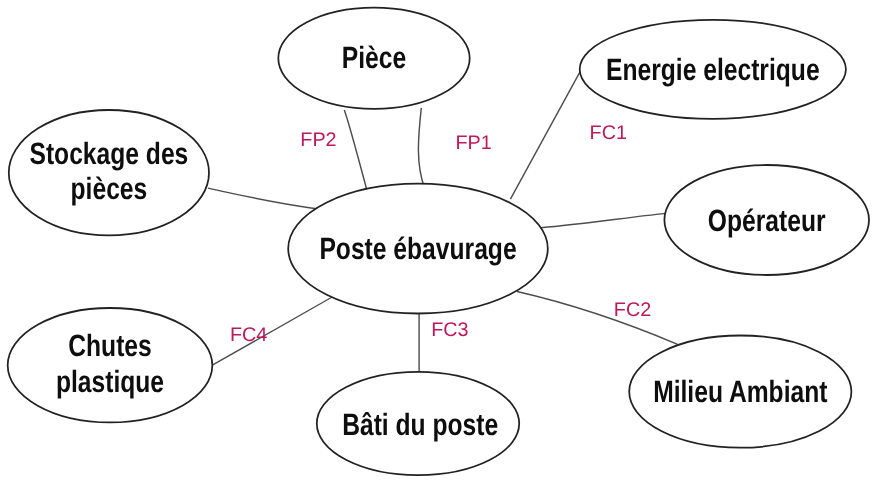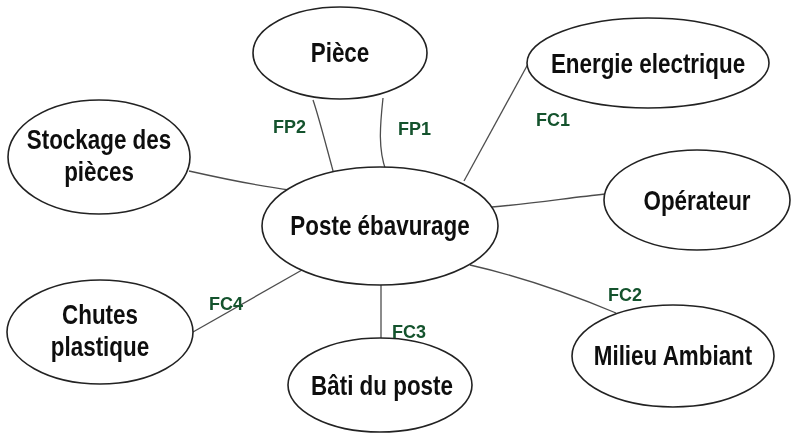--- a/index.html
+++ b/index.html
@@ -29,22 +29,22 @@
     color: #0e0e0e;
     text-align: center;
     white-space: nowrap;
   }
   .node-label.wrap {
     white-space: normal;
   }
   .fn-label {
     position: absolute;
     font-size: 18px;
-    font-weight: bold;
-    color: #14532d;
+    font-weight: normal;
+    color: #be185d;
     white-space: nowrap;
   }
 </style>
 </head>
 <body>
 
 <div class="stage">
 
   <svg width="800" height="443" viewBox="0 0 800 443">
 
@@ -71,20 +71,20 @@
 
   <div class="node-label" style="left:380px; top:226px;">Poste ébavurage</div>
   <div class="node-label" style="left:340px; top:53px;">Pièce</div>
   <div class="node-label" style="left:648px; top:64px;">Energie electrique</div>
   <div class="node-label wrap" style="left:99px; top:156px; width:212px;">Stockage des pièces</div>
   <div class="node-label" style="left:697px; top:201px;">Opérateur</div>
   <div class="node-label" style="left:673px; top:356px;">Milieu Ambiant</div>
   <div class="node-label" style="left:382px; top:386px;">Bâti du poste</div>
   <div class="node-label wrap" style="left:100px; top:331px; width:160px;">Chutes plastique</div>
 
-  <div class="fn-label" style="left:382px; top:119px;padding-left:16px;">FP1</div>
+  <div class="fn-label" style="left:398px; top:119px;padding-left:16px;">FP1</div>
   <div class="fn-label" style="left:273px; top:117px;">FP2</div>
   <div class="fn-label" style="left:536px; top:110px;">FC1</div>
-  <div class="fn-label" style="left:608px; top:271px;margin-top:14px;">FC2</div>
-  <div class="fn-label" style="left:392px; top:322px;">FC3</div>
+  <div class="fn-label" style="left:558px; top:271px;">FC2</div>
+  <div class="fn-label" style="left:392px; top:289px;">FC3</div>
   <div class="fn-label" style="left:209px; top:294px;">FC4</div>
 
 </div>
 
 </body></html>

